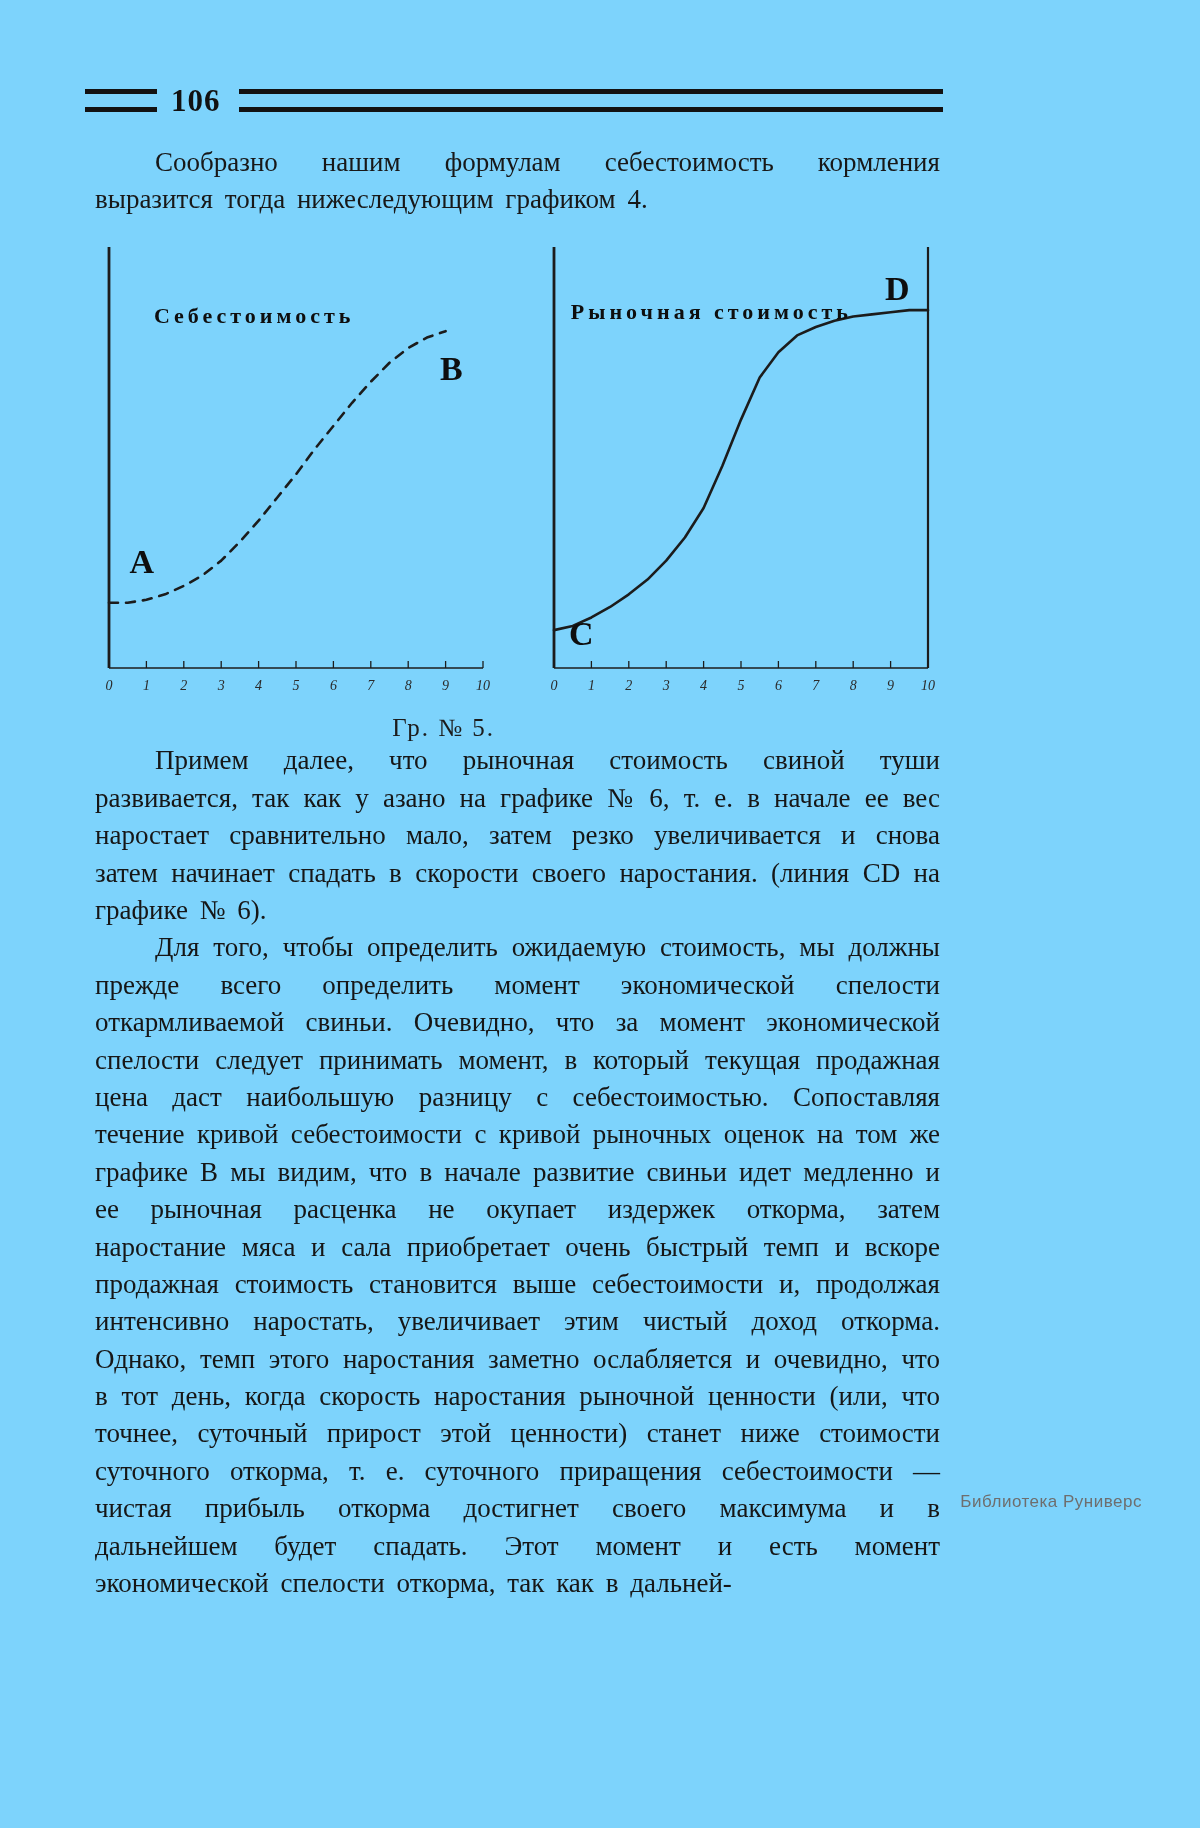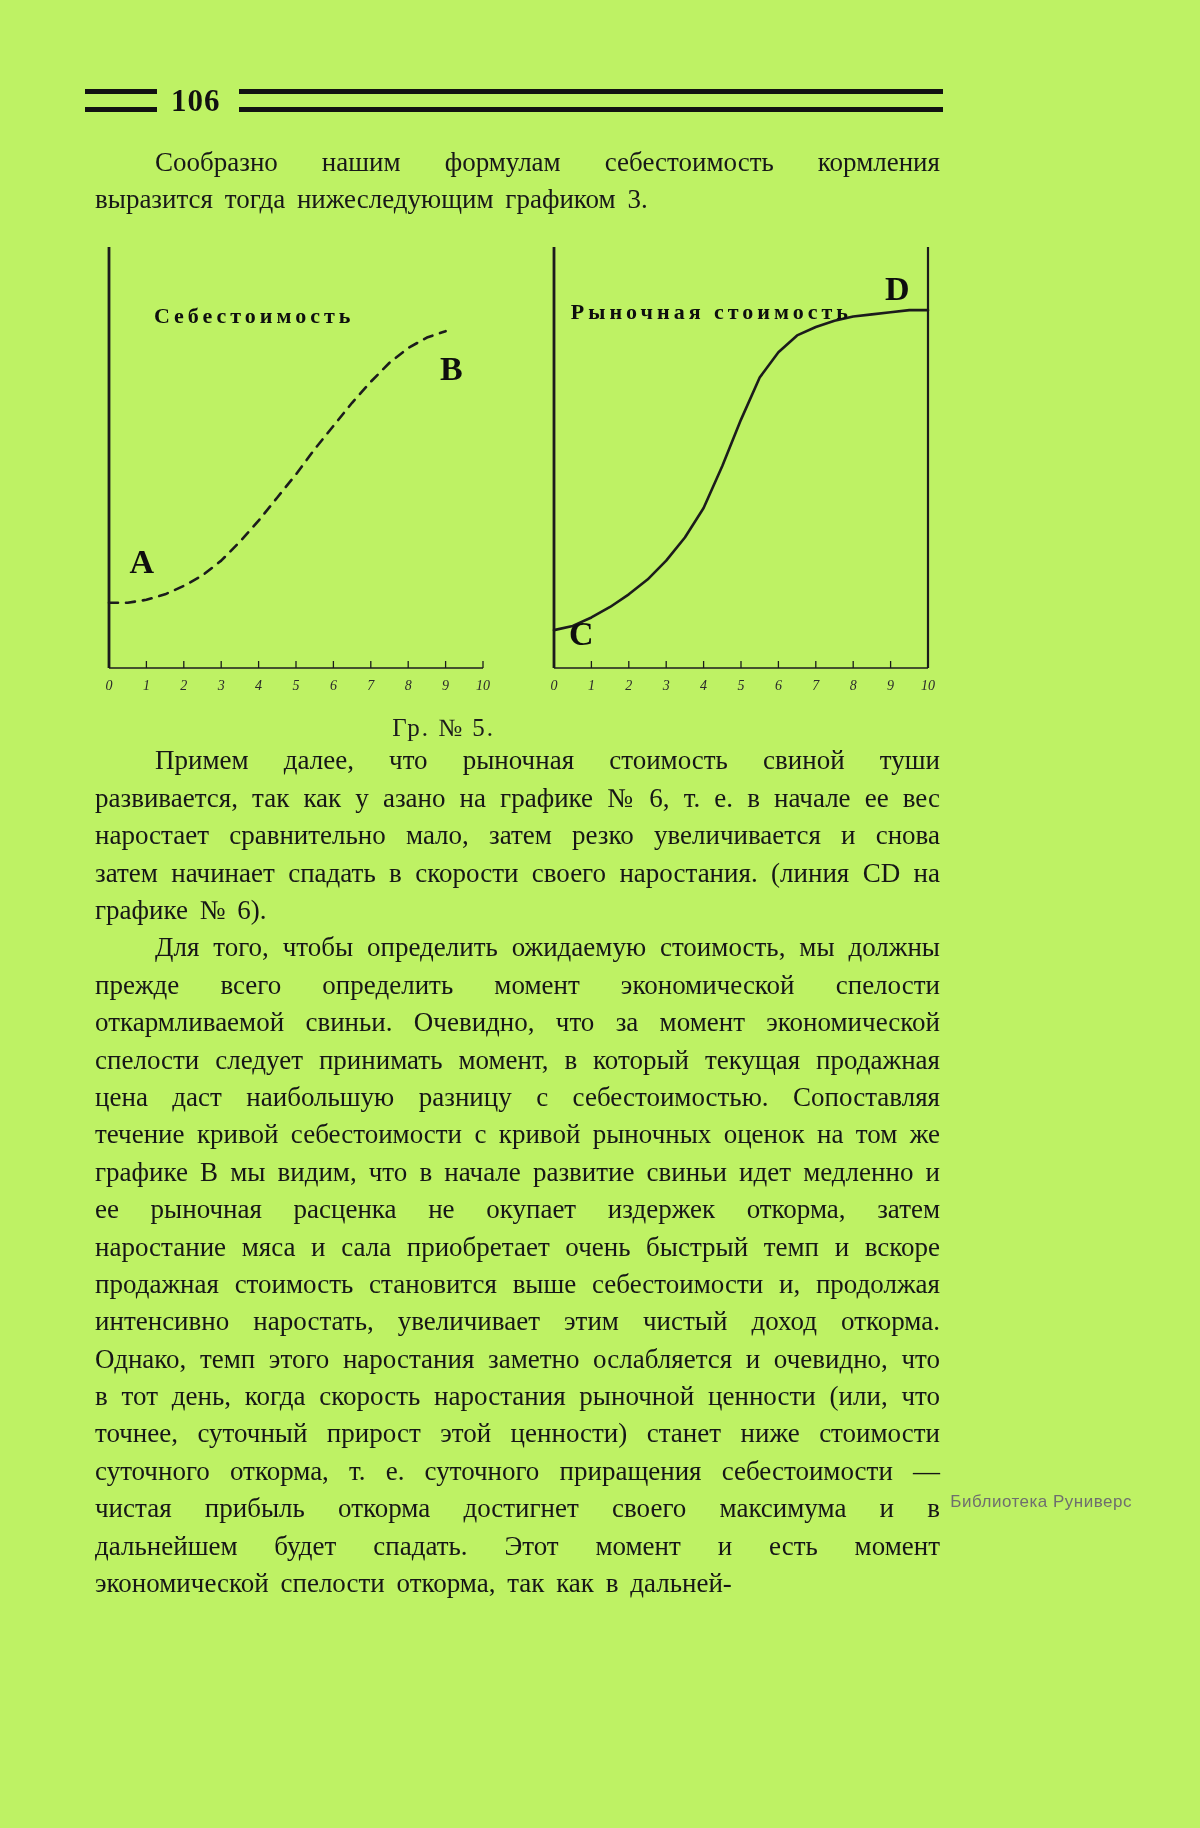--- a/index.html
+++ b/index.html
@@ -1,21 +1,21 @@
 <!DOCTYPE html>
 <html><head>
 <meta charset="utf-8">
 <style>
   html,body{margin:0;padding:0;background:#e9e7e1;}
   .page{
     position:relative;
     width:1200px;
     height:1828px;
     margin:0 auto;
-    background:#bef264;
+    background:#7dd3fc;
     box-sizing:border-box;
     padding-top:85px;
     font-family:"Liberation Serif", serif;
     color:#181818;
     overflow:hidden;
   }
   .content{margin-left:95px;width:845px;}
 
   
   .page-header{display:flex;align-items:center;margin-left:-10px;width:858px;}
@@ -42,38 +42,38 @@
   .chart-title{font-family:"Liberation Serif", serif;font-size:22px;font-weight:bold;letter-spacing:4px;fill:#0e0e0e;}
   .annotation{font-family:"Liberation Serif", serif;font-size:34px;font-weight:bold;fill:#0e0e0e;}
 
   .body-text{}
   .body-text p{
     margin:0;font-size:27px;line-height:1.385;text-align:justify;
     text-indent:60px;word-spacing:5px;color:#161616;
   }
 
   .footer-watermark{
-    position:absolute;top:1492px;right:68px;
+    position:absolute;top:1492px;right:58px;
     font-family:"Liberation Sans", sans-serif;
     font-size:17px;color:#6e6e6e;letter-spacing:0.5px;
   }
 </style>
 </head>
 <body>
 
 <div class="page">
   <div class="content">
 
     <header class="page-header">
       <div class="drule drule-left"></div>
       <div class="page-number">106</div>
       <div class="drule drule-right"></div>
     </header>
 
-    <p class="intro">Сообразно нашим формулам себестоимость кормления выразится тогда нижеследующим графиком 3.</p>
+    <p class="intro">Сообразно нашим формулам себестоимость кормления выразится тогда нижеследующим графиком 4.</p>
 
     <div class="charts-row">
       <figure class="chart-fig">
         <svg width="400" height="465">
             <line x1="14" y1="8" x2="14" y2="429" stroke="#1c1c1c" stroke-width="2.8"></line>
             <line x1="14" y1="429" x2="388" y2="429" stroke="#1c1c1c" stroke-width="1.3"></line>
             <line x1="14" y1="429" x2="14" y2="422" stroke="#1c1c1c" stroke-width="1.3"></line>
             <text x="14" y="451" text-anchor="middle" class="tick-label">0</text>
             <line x1="51.4" y1="429" x2="51.4" y2="422" stroke="#1c1c1c" stroke-width="1.3"></line>
             <text x="51.4" y="451" text-anchor="middle" class="tick-label">1</text>

